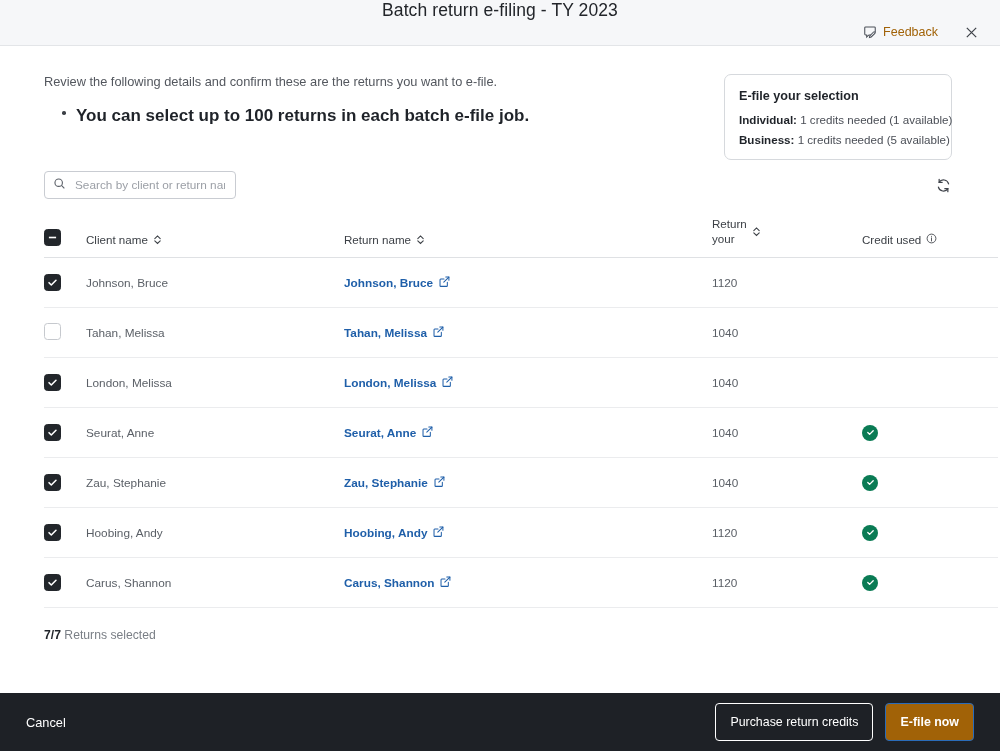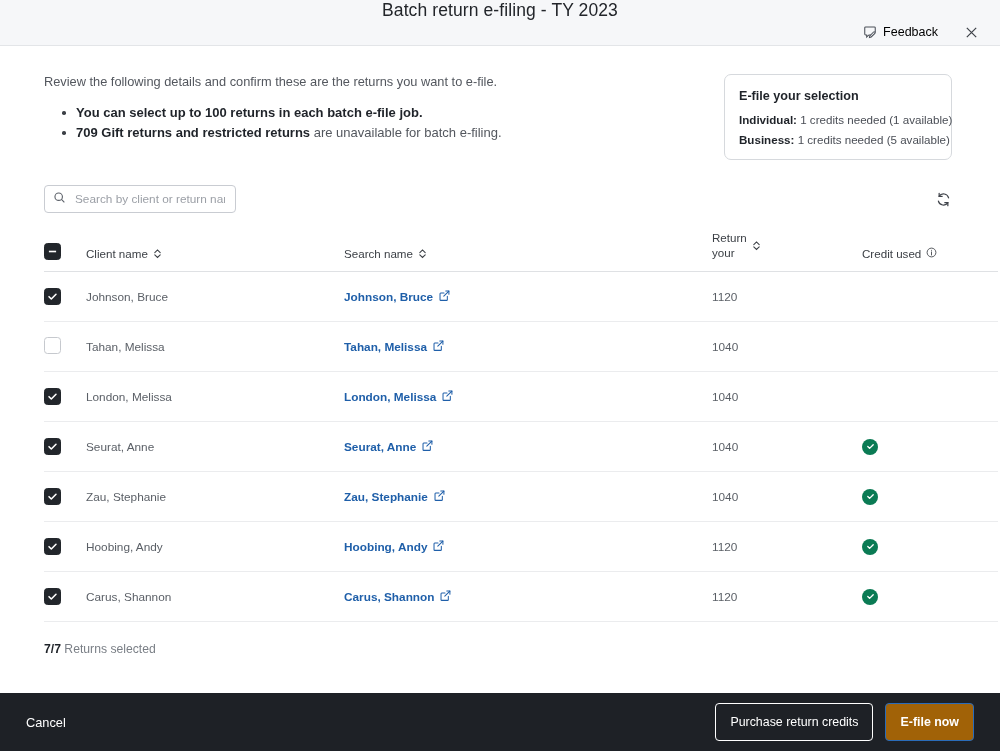--- a/index.html
+++ b/index.html
@@ -40,21 +40,21 @@
   .titlebar-right {
     margin-left: auto;
     display: flex;
     align-items: center;
     gap: 22px;
   }
   .feedback {
     display: flex;
     align-items: center;
     gap: 6px;
-    color: #000000;
+    color: #a16207;
     font-size: 12.5px;
     cursor: pointer;
   }
   .feedback svg { display: block; }
   .closebtn {
     width: 22px; height: 22px;
     display: flex; align-items: center; justify-content: center;
     cursor: pointer;
     color: #3f434a;
   }
@@ -63,21 +63,21 @@
   .content {
     flex: 1 1 auto;
     padding: 28px 44px 0 44px;
     position: relative;
     overflow: hidden;
   }
 
   .intro { font-size: 12.8px; color: #53575e; margin: 0 0 14px 0; }
   .bullets { margin: 0; padding-left: 18px; list-style: none; }
   .bullets li {
-    font-size: 13px;
+    font-size: 17px;
     color: #53575e;
     line-height: 1.55;
     position: relative;
     padding-left: 14px;
   }
   .bullets li::before {
     content: "";
     position: absolute;
     left: 0; top: 8px;
     width: 3.5px; height: 3.5px;
@@ -295,23 +295,20 @@
   </div>
 
   <div class="content">
 
     <p class="intro">Review the following details and confirm these are the returns you want to e-file.</p>
 
     <ul class="bullets">
       <li>
         <b>You can select up to 100 returns in each batch e-file job.</b><span></span>
       </li>
-      <li>
-        <b>709 Gift returns and restricted returns</b><span> are unavailable for batch e-filing.</span>
-      </li>
     </ul>
 
     <div class="infocard">
       <div class="ic-title">E-file your selection</div>
       <div class="ic-row">
         <span class="ic-lbl">Individual:</span>
         <span>1 credits needed</span>
         <span class="ic-avail">(1 available)</span>
       </div>
       <div class="ic-row">
@@ -364,21 +361,21 @@
               <span class="sort-ico">
                 <svg width="9" height="11" viewBox="0 0 10 12" fill="none" stroke="#3c4046" stroke-width="1.2" stroke-linecap="round">
                   <path d="M2 5 5 2l3 3"></path>
                     <path d="M2 7.4l3 3 3-3"></path>
                 </svg>
               </span>
             </span>
           </th>
           <th>
             <span class="th-inner">
-              <span>Search name</span>
+              <span>Return name</span>
               <span class="sort-ico">
                 <svg width="9" height="11" viewBox="0 0 10 12" fill="none" stroke="#3c4046" stroke-width="1.2" stroke-linecap="round">
                   <path d="M2 5 5 2l3 3"></path>
                     <path d="M2 7.4l3 3 3-3"></path>
                 </svg>
               </span>
             </span>
           </th>
           <th>
             <span class="th-inner">

